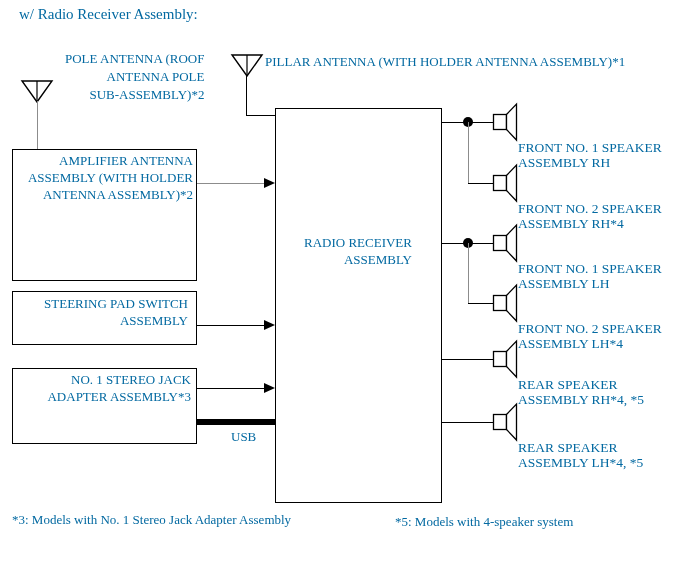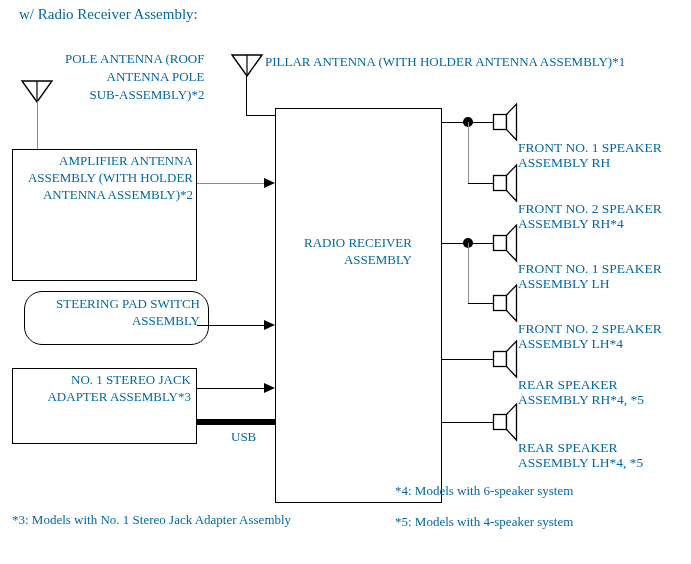--- a/index.html
+++ b/index.html
@@ -46,21 +46,21 @@
   <div class="wire" style="left:246px;top:75px;width:1px;height:41px;"></div>
   <div class="wire" style="left:246px;top:115px;width:29px;height:1px;"></div>
   <div class="abs caps" style="left:265px;top:53px;">PILLAR ANTENNA (WITH HOLDER ANTENNA ASSEMBLY)*1</div>
 
   <div class="box" style="left:12px;top:149px;width:185px;height:132px;">
     <div class="caps" style="padding:2px 3px;">AMPLIFIER ANTENNA
 ASSEMBLY (WITH HOLDER
 ANTENNA ASSEMBLY)*2</div>
   </div>
 
-  <div class="box" style="left:24px;top:291px;width:185px;height:54px;border-radius:18px;">
+  <div class="box" style="left:12px;top:291px;width:185px;height:54px;">
     <div class="caps" style="padding:3px 8px;">STEERING PAD SWITCH
 ASSEMBLY</div>
   </div>
 
   <div class="box" style="left:12px;top:368px;width:185px;height:76px;">
     <div class="caps" style="padding:2px 5px;">NO. 1 STEREO JACK
 ADAPTER ASSEMBLY*3</div>
   </div>
 
   <div class="box" style="left:275px;top:108px;width:167px;height:395px;">
@@ -129,16 +129,15 @@
 ASSEMBLY RH*4, *5</div>
 
   <svg class="abs" style="left:490px;top:401px;" width="28" height="42" viewBox="0 0 28 42">
     <rect x="3.5" y="13.5" width="13" height="15" fill="#fff" stroke="#000" stroke-width="1.3"></rect>
     <polygon points="16.5,13.5 26.5,3 26.5,39 16.5,28.5" fill="#fff" stroke="#000" stroke-width="1.3"></polygon>
   </svg>
   <div class="abs spk-label" style="left:518px;top:405px;">REAR SPEAKER
 ASSEMBLY LH*4, *5</div>
 
   <div class="abs note" style="left:12px;top:512px;">*3: Models with No. 1 Stereo Jack Adapter Assembly</div>
-  <div class="abs note" style="left:395px;top:483px;">*4: Models with 6-speaker system</div>
   <div class="abs note" style="left:395px;top:514px;">*5: Models with 4-speaker system</div>
 
 </div>
 
 </body></html>

